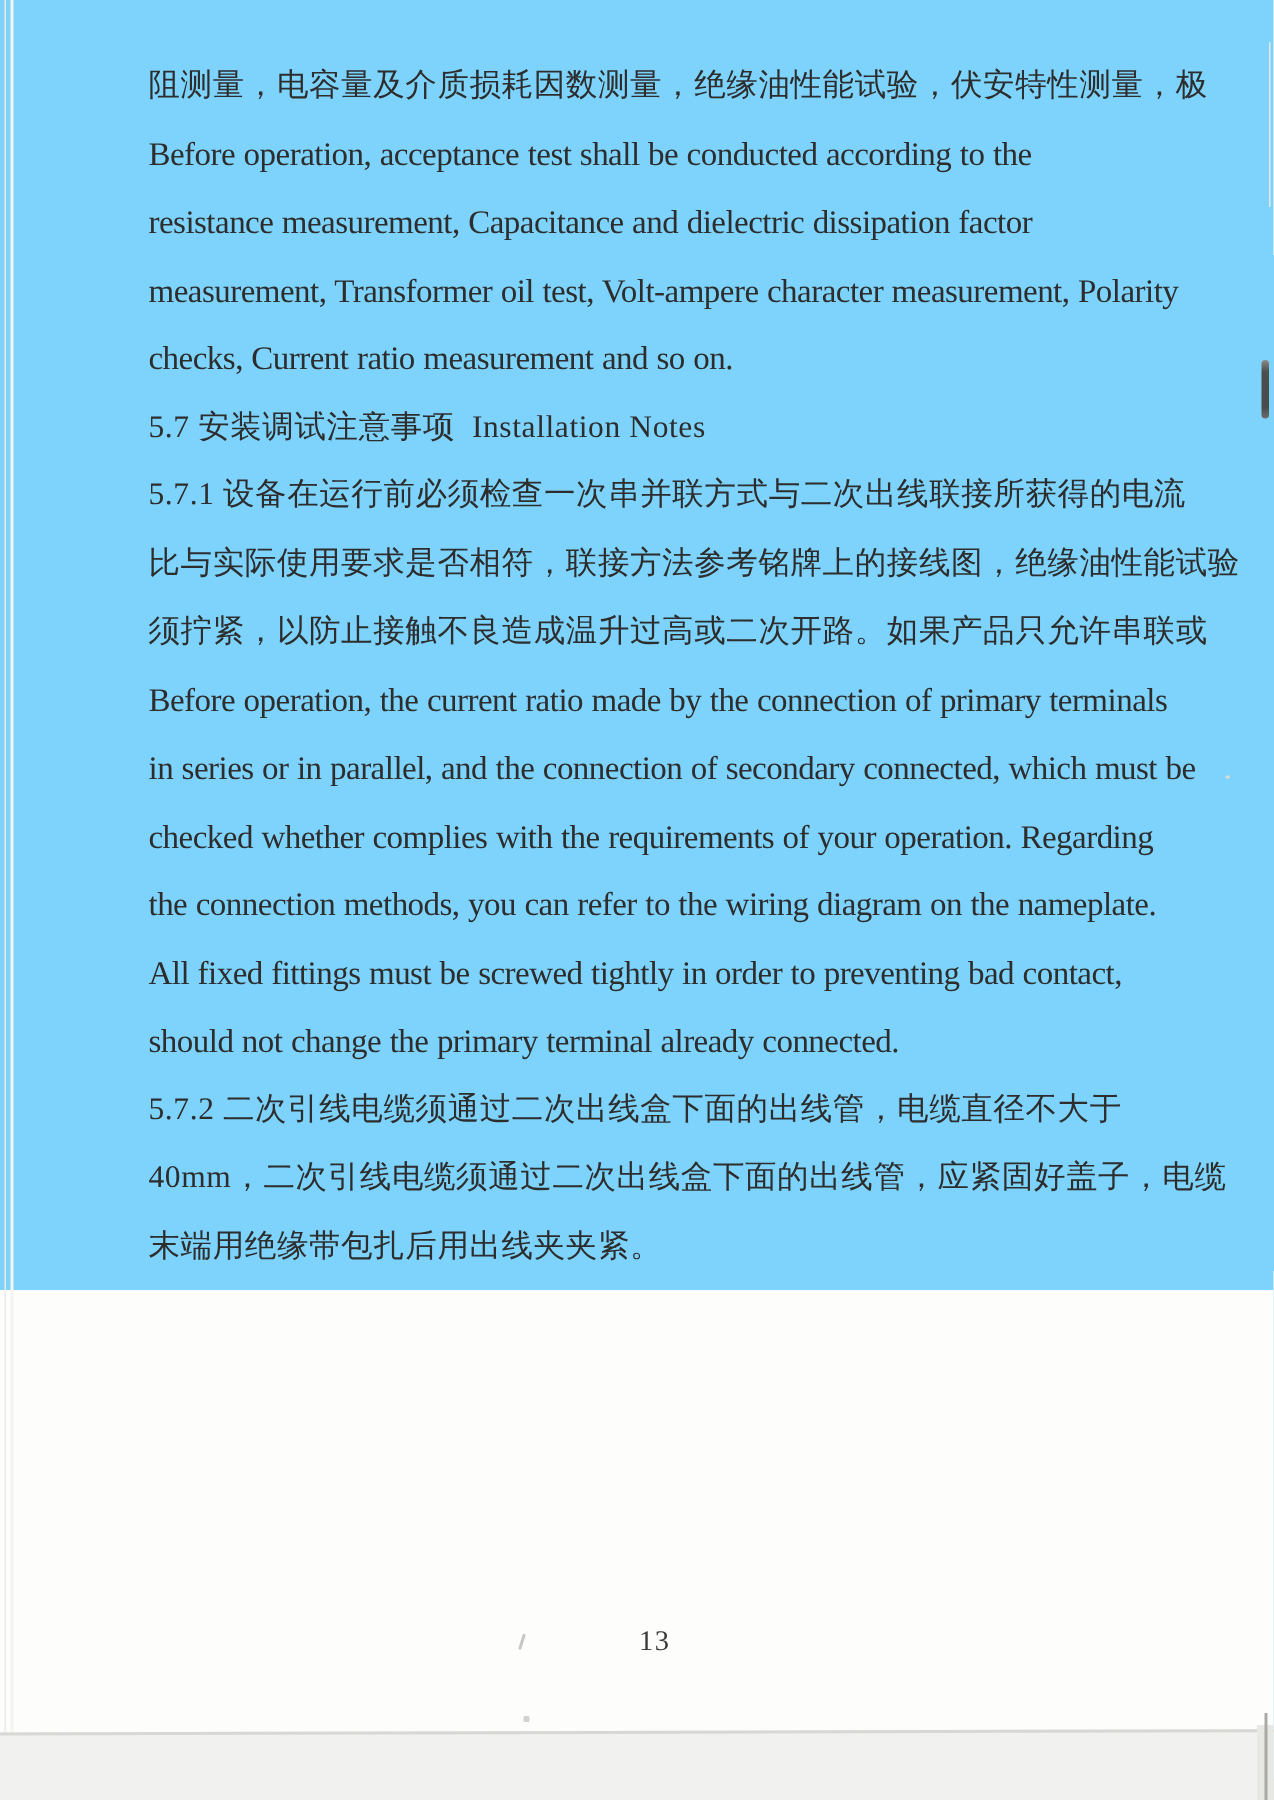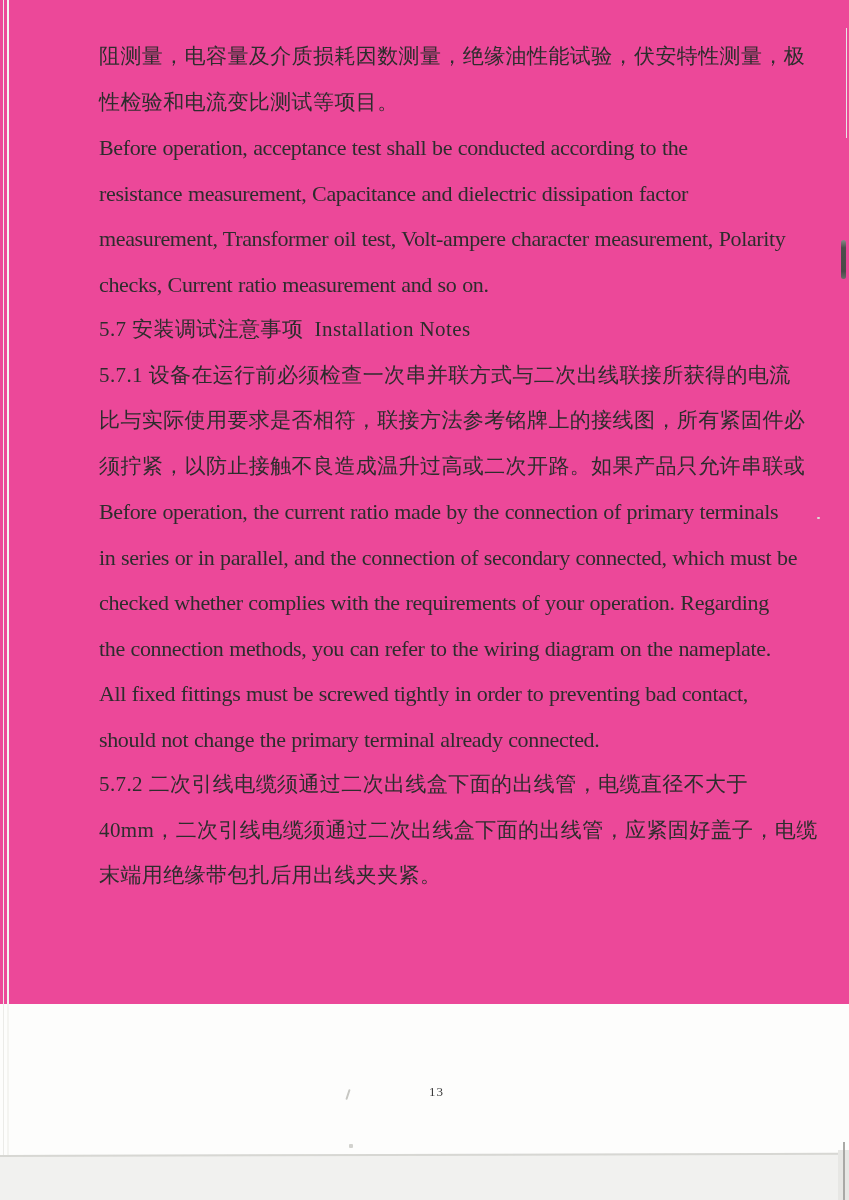--- a/index.html
+++ b/index.html
@@ -7,22 +7,22 @@
     padding: 0;
     width: 849px;
     height: 1200px;
     overflow: hidden;
     background: #fdfdfc;
     font-family: "Liberation Serif", "DejaVu Serif", serif;
   }
   .page {
     position: relative;
     width: 849px;
-    height: 1004px;
-    background: #ec4899;
+    height: 860px;
+    background: #7dd3fc;
   }
   .text-block {
     position: absolute;
     left: 99px;
     top: 34px;
     width: 720px;
     color: #2d2d2d;
   }
   .line {
     height: 45.5px;
@@ -38,21 +38,21 @@
     letter-spacing: -0.35px;
     word-spacing: 0.5px;
   }
   .page-number {
     position: absolute;
     left: 0;
     right: 0;
     top: 1084px;
     text-align: center;
     padding-left: 24px;
-    font-size: 13px;
+    font-size: 19px;
     color: #3a3a3a;
     letter-spacing: 1px;
   }
   
   .edge-left-1 {
     position: absolute; left: 3px; top: 0; width: 1px; height: 1200px;
     background: #ebebe8;
   }
   .edge-left-2 {
     position: absolute; left: 7px; top: 0; width: 2px; height: 1200px;
@@ -99,28 +99,27 @@
     border-radius: 1px;
   }
 </style>
 </head>
 <body>
 
 <div class="page">
 
   <div class="text-block">
     <div class="line zh">阻测量，电容量及介质损耗因数测量，绝缘油性能试验，伏安特性测量，极</div>
-    <div class="line zh">性检验和电流变比测试等项目。</div>
     <div class="line en">Before operation, acceptance test shall be conducted according to the</div>
     <div class="line en">resistance measurement, Capacitance and dielectric dissipation factor</div>
     <div class="line en">measurement, Transformer oil test, Volt-ampere character measurement, Polarity</div>
     <div class="line en">checks, Current ratio measurement and so on.</div>
     <div class="line zh">5.7 安装调试注意事项  Installation Notes</div>
     <div class="line zh">5.7.1 设备在运行前必须检查一次串并联方式与二次出线联接所获得的电流</div>
-    <div class="line zh">比与实际使用要求是否相符，联接方法参考铭牌上的接线图，所有紧固件必</div>
+    <div class="line zh">比与实际使用要求是否相符，联接方法参考铭牌上的接线图，绝缘油性能试验</div>
     <div class="line zh">须拧紧，以防止接触不良造成温升过高或二次开路。如果产品只允许串联或</div>
     <div class="line en">Before operation, the current ratio made by the connection of primary terminals</div>
     <div class="line en">in series or in parallel, and the connection of secondary connected, which must be</div>
     <div class="line en">checked whether complies with the requirements of your operation. Regarding</div>
     <div class="line en">the connection methods, you can refer to the wiring diagram on the nameplate.</div>
     <div class="line en">All fixed fittings must be screwed tightly in order to preventing bad contact,</div>
     <div class="line en">should not change the primary terminal already connected.</div>
     <div class="line zh">5.7.2 二次引线电缆须通过二次出线盒下面的出线管，电缆直径不大于</div>
     <div class="line zh">40mm，二次引线电缆须通过二次出线盒下面的出线管，应紧固好盖子，电缆</div>
     <div class="line zh">末端用绝缘带包扎后用出线夹夹紧。</div>

